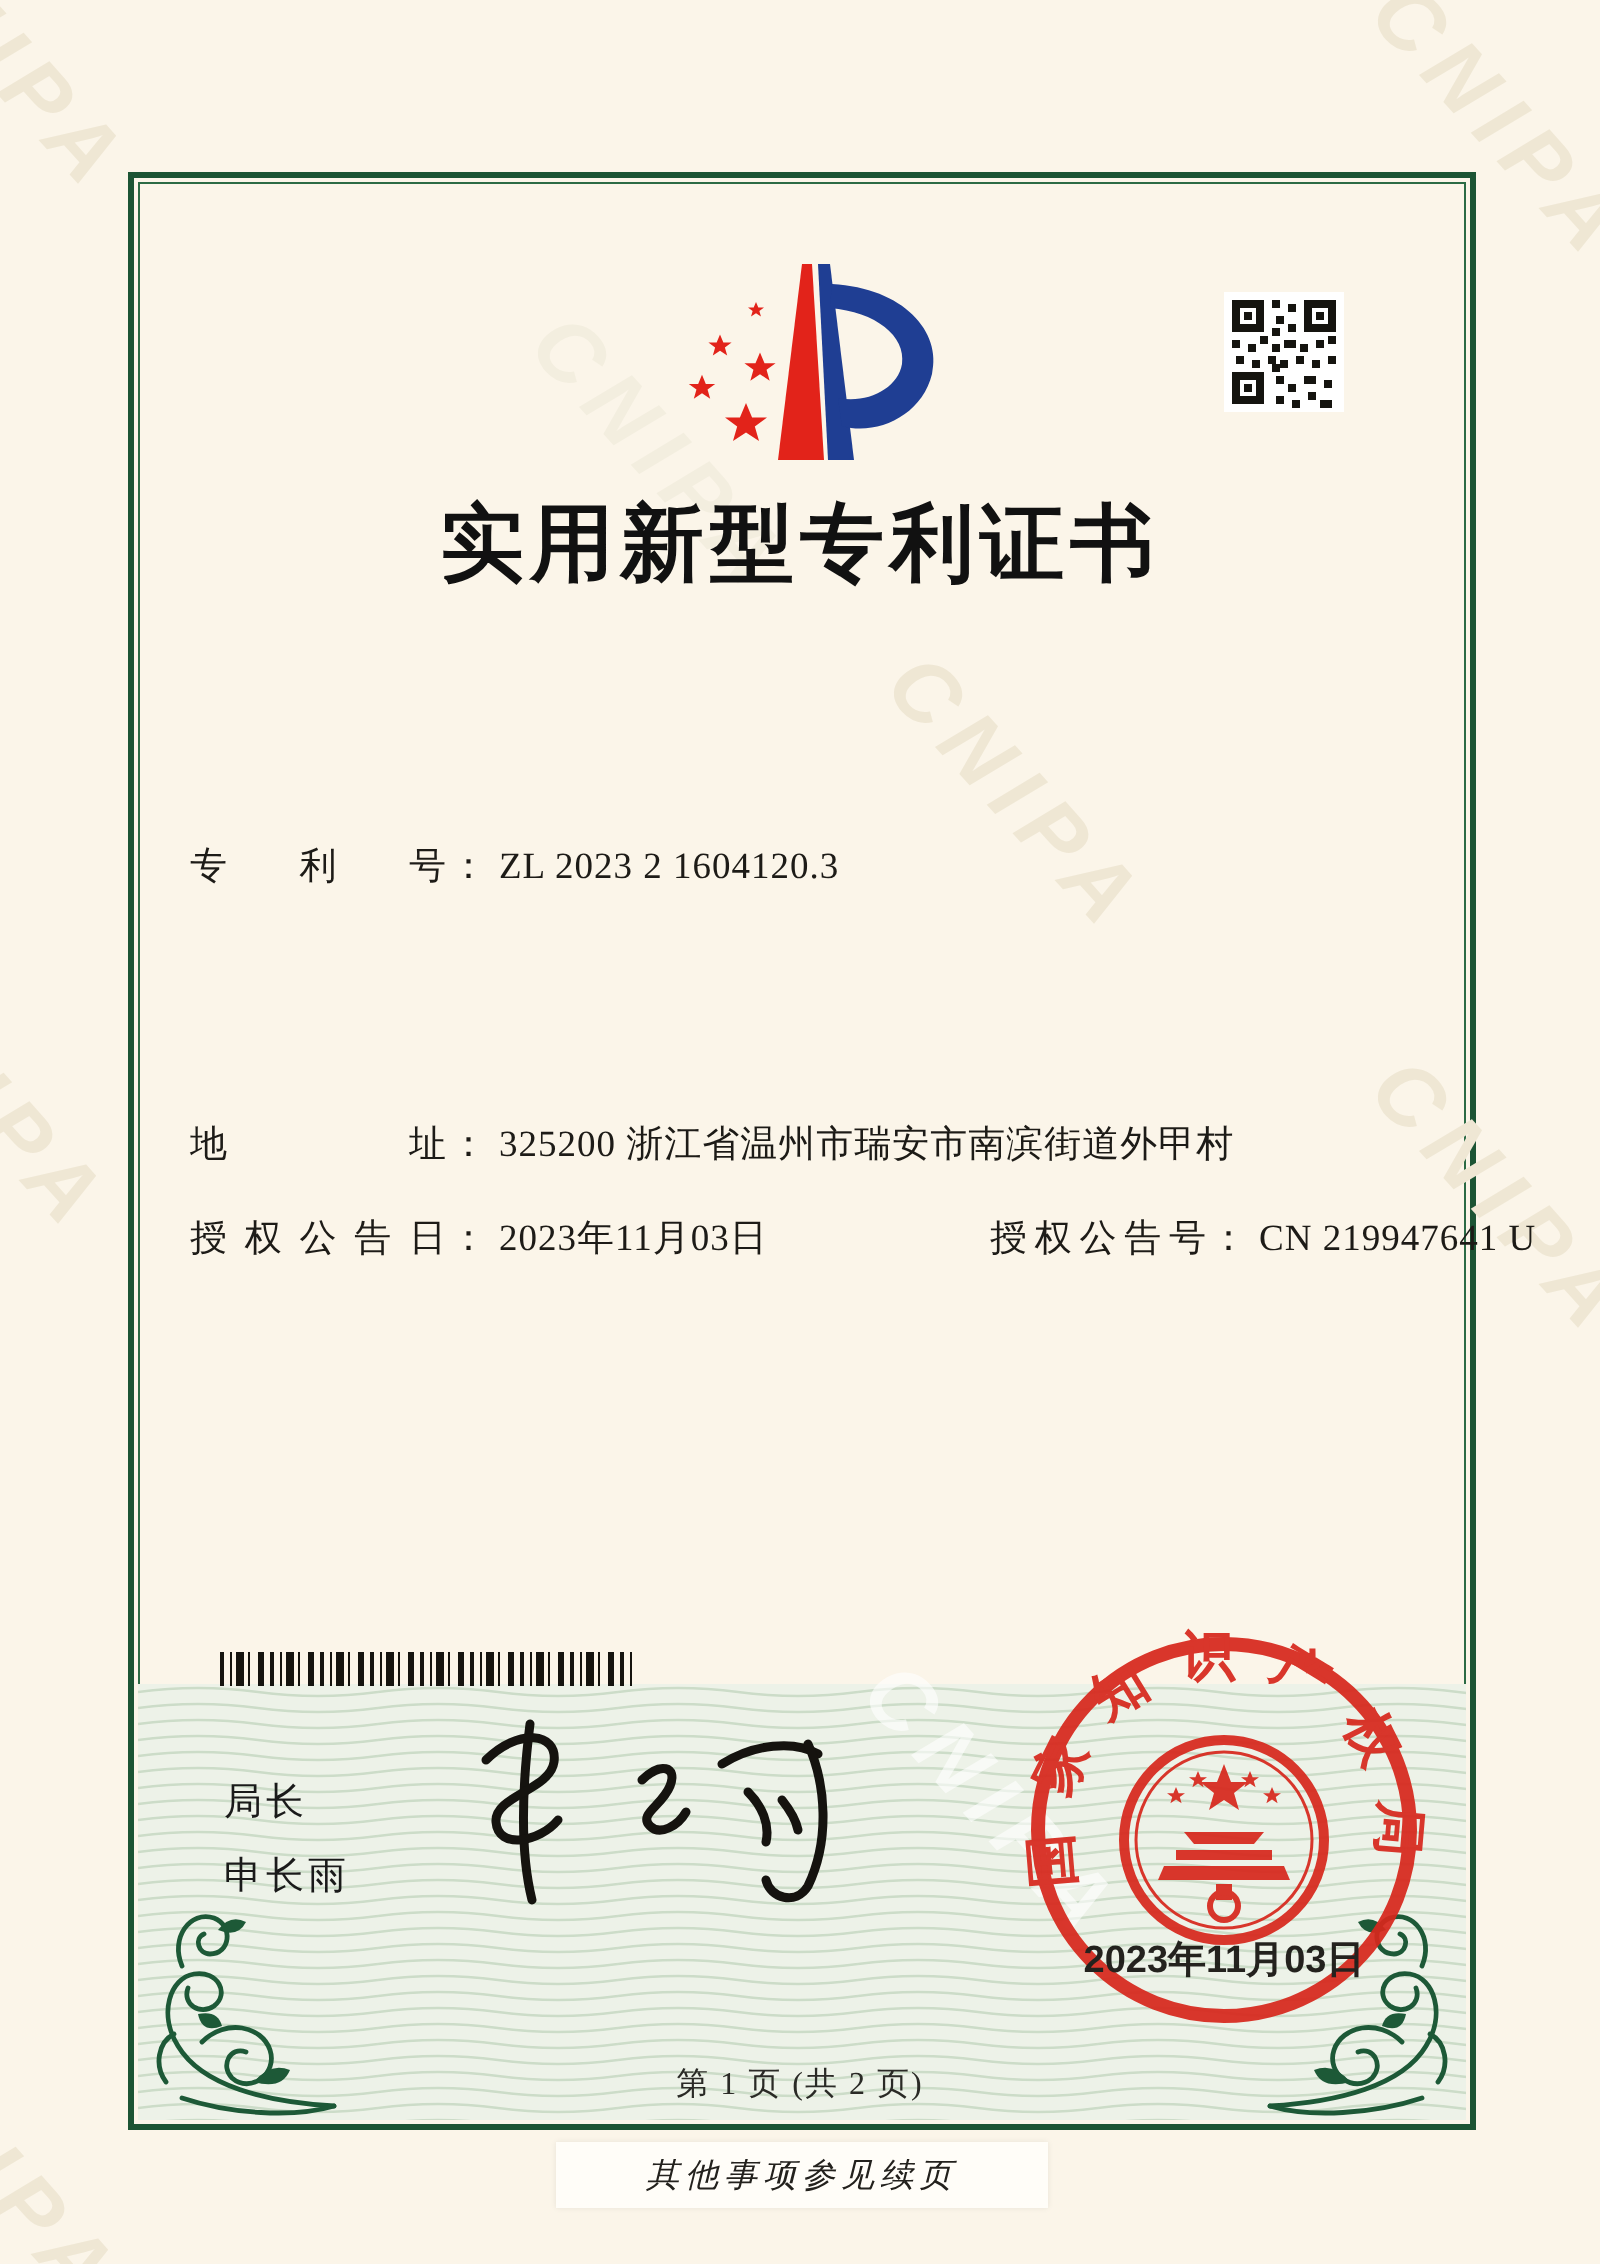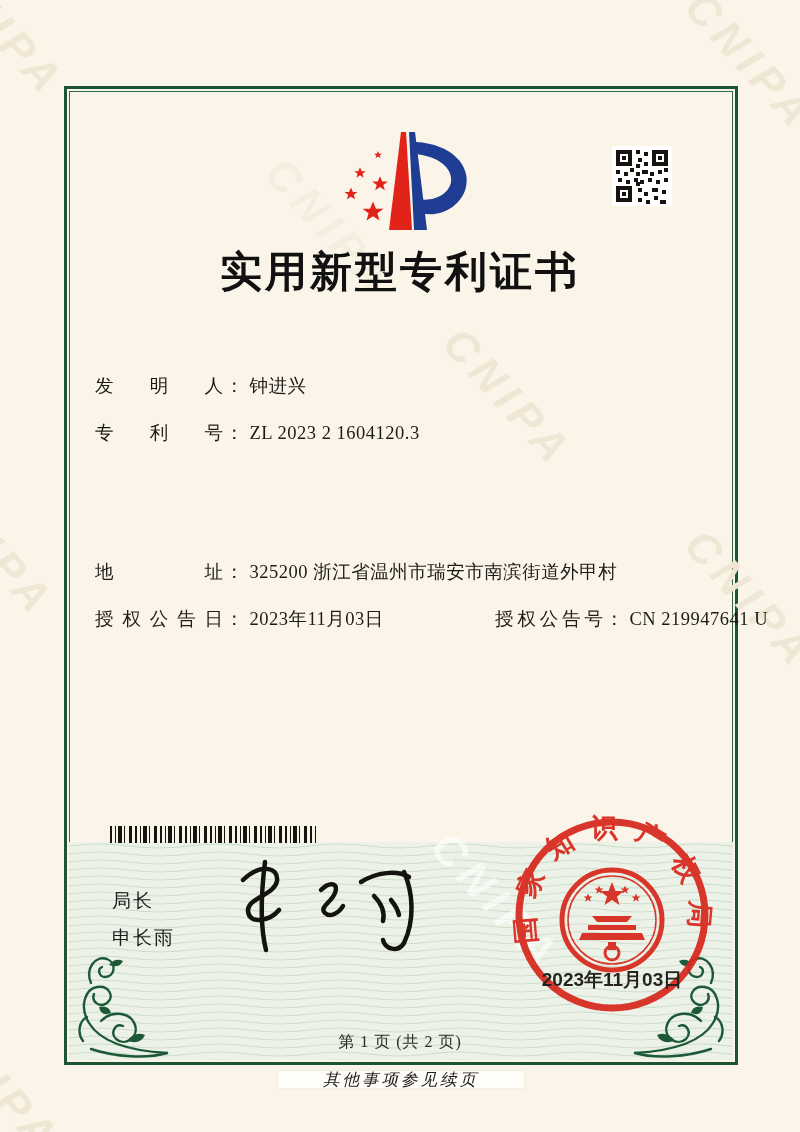--- a/index.html
+++ b/index.html
@@ -55,21 +55,21 @@
   .signer-title { position:absolute; left:112px; top:888px; font-size:19px; color:#1a1a1a;
                   font-family:Liberation Mono, monospace; letter-spacing:2px; }
   .signer-name { position:absolute; left:112px; top:925px; font-size:19px; color:#1a1a1a;
                  font-family:"Liberation Sans","DejaVu Sans",sans-serif; letter-spacing:2px; }
   .signature { position:absolute; left:225px; top:850px; }
 
   .seal { position:absolute; left:505px; top:808px; }
 
   .page-info { position:absolute; left:0; right:0; top:1032px; text-align:center;
                font-size:16px; color:#2a2a26; letter-spacing:1px; }
-  .footer-note-box { position:absolute; left:278px; top:1071px; width:246px; height:17px;
+  .footer-note-box { position:absolute; left:278px; top:1071px; width:246px; height:33px;
                background:#fffdf8; box-shadow:0 0 3px rgba(0,0,0,0.08);
                display:flex; align-items:center; justify-content:center; }
   .footer-note { font-size:16.5px; font-style:italic; letter-spacing:3px; color:#23211d; }
 </style>
 </head>
 <body>
 
 <div class="page">
 
   <div class="wm" style="left:-38px; top:-52px;">CNIPA</div>
@@ -185,23 +185,20 @@
         <rect x="26" y="52" width="4" height="4"></rect>
           <rect x="34" y="54" width="4" height="4"></rect>
           <rect x="42" y="50" width="4" height="4"></rect>
         <rect x="48" y="54" width="6" height="4"></rect>
           <rect x="24" y="36" width="4" height="4"></rect>
       </g>
     </svg>
 
     <div class="title">实用新型专利证书</div>
 
-    <div class="frow" style="top:373px">
-      <span class="flabel">发明人</span><span class="fcolon">：</span><span class="fval">钟进兴</span>
-    </div>
     <div class="frow" style="top:420px">
       <span class="flabel">专利号</span><span class="fcolon">：</span><span class="fval">ZL 2023 2 1604120.3</span>
     </div>
     <div class="frow" style="top:559px">
       <span class="flabel">地址</span><span class="fcolon">：</span><span class="fval">325200 浙江省温州市瑞安市南滨街道外甲村</span>
     </div>
     <div class="frow" style="top:606px">
       <span class="flabel">授权公告日</span><span class="fcolon">：</span><span class="fval">2023年11月03日</span>
       <span class="fpart2">
         <span class="flabel" style="width:108px">授权公告号</span><span class="fcolon">：</span><span class="fval">CN 219947641 U</span>

